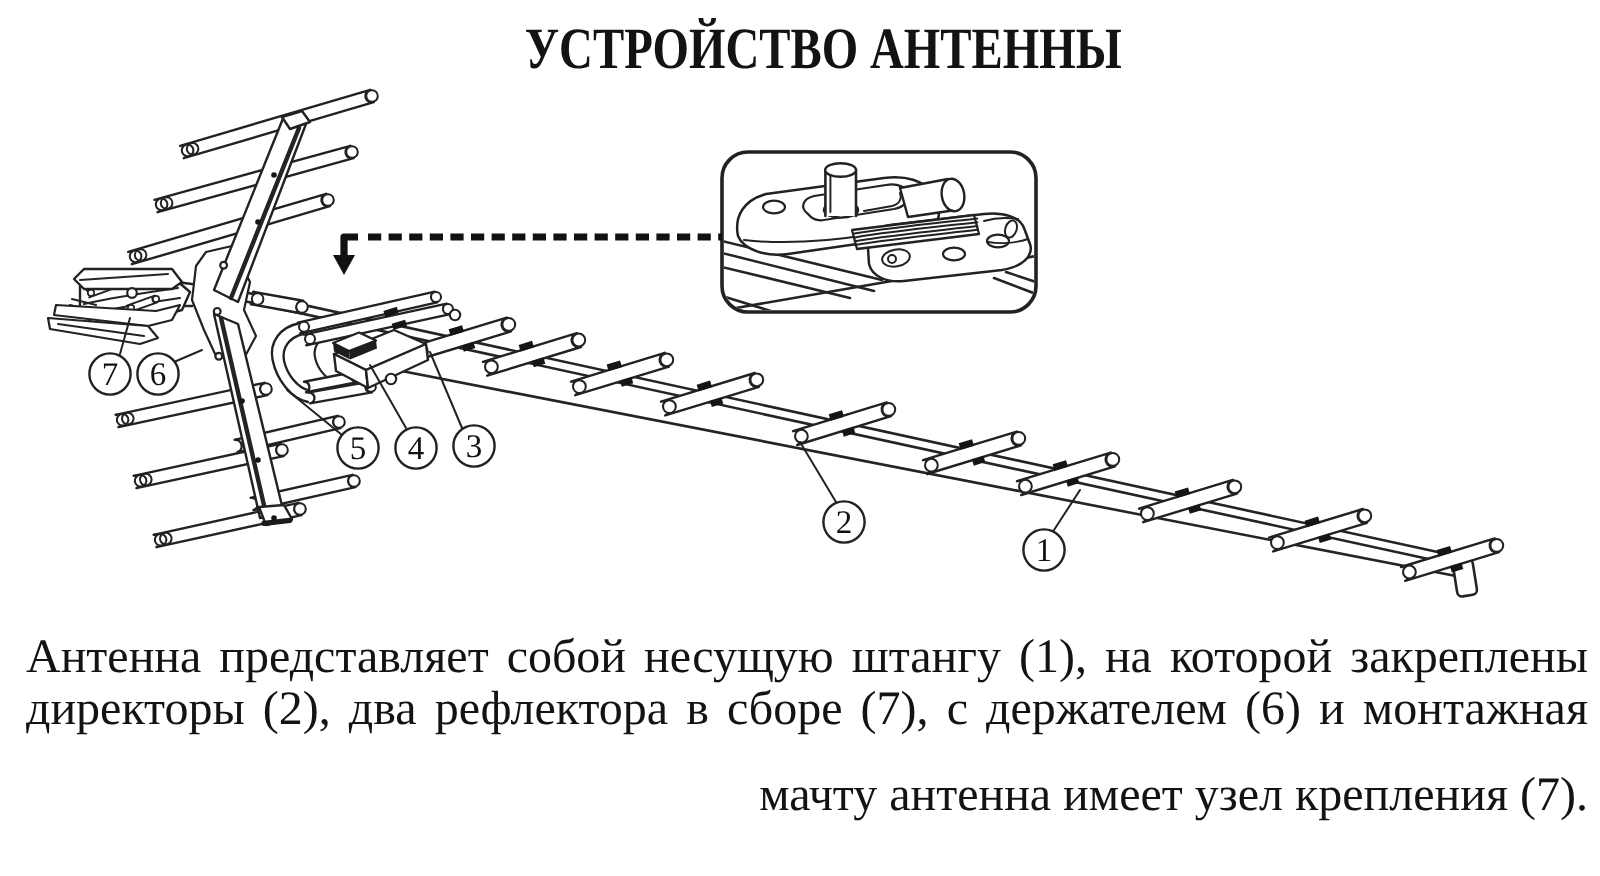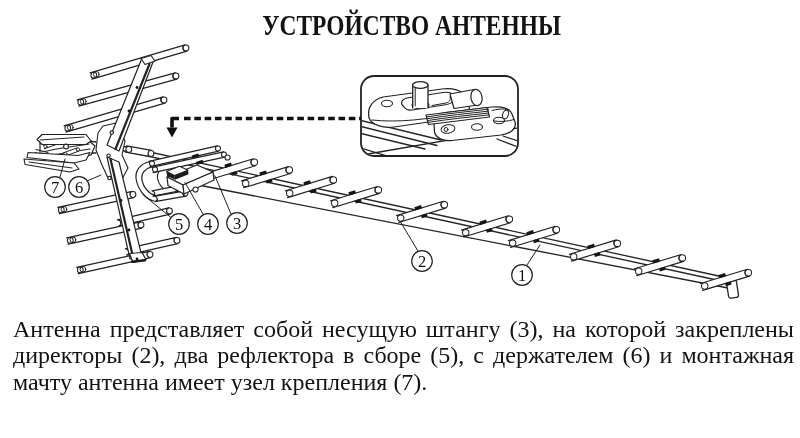--- a/index.html
+++ b/index.html
@@ -4,21 +4,21 @@
 <style>
   html,body{margin:0;padding:0;background:#ffffff;}
   body{width:800px;height:438px;position:relative;overflow:hidden;
        font-family:"Liberation Serif",serif;}
   #title{position:absolute;left:12px;top:7.8px;width:800px;text-align:center;
          font-weight:bold;font-size:29.3px;line-height:34px;color:#131313;}
   #title span{display:inline-block;transform:scaleX(0.80);transform-origin:50% 50%;white-space:nowrap;}
   #para{position:absolute;left:13px;top:315.6px;width:781px;
         font-size:24px;line-height:26.9px;color:#131313;}
   .jl{text-align:justify;text-align-last:justify;height:26.9px;overflow:hidden;white-space:nowrap;}
-  .ll{text-align:left;height:26.9px;}
+  .ll{text-align:right;height:26.9px;margin-top:16px;}
   svg{position:absolute;left:0;top:0;}
 </style>
 </head>
 <body>
 <div id="title"><span>УСТРОЙСТВО АНТЕННЫ</span></div>
 <svg id="diag" width="800" height="438" viewBox="0 0 800 438">
   <defs>
       <clipPath id="insclip">
         <rect x="362" y="77" width="155" height="78" rx="12"></rect>
       </clipPath>
@@ -238,16 +238,16 @@
 <line x1="418" y1="251" x2="400" y2="221" stroke="#222" stroke-width="1"></line>
         <circle cx="422" cy="261" r="10.3" fill="#fff" stroke="#222" stroke-width="1.2"></circle>
         <text x="422" y="266.5" text-anchor="middle" font-family="Liberation Serif,serif" font-size="16.5" fill="#111" stroke="none">2</text>
 <line x1="527" y1="265" x2="540" y2="245" stroke="#222" stroke-width="1"></line>
         <circle cx="522" cy="275" r="10.3" fill="#fff" stroke="#222" stroke-width="1.2"></circle>
         <text x="522" y="280.5" text-anchor="middle" font-family="Liberation Serif,serif" font-size="16.5" fill="#111" stroke="none">1</text>
     </g>
   </g>
 </svg>
 <div id="para">
-  <div class="jl">Антенна представляет собой несущую штангу (3), на которой закреплены</div>
-  <div class="jl">директоры (2), два рефлектора в сборе (5), с держателем (6) и монтажная</div>
+  <div class="jl">Антенна представляет собой несущую штангу (1), на которой закреплены</div>
+  <div class="jl">директоры (2), два рефлектора в сборе (7), с держателем (6) и монтажная</div>
   <div class="ll">мачту антенна имеет узел крепления (7).</div>
 </div>
 
 </body></html>

